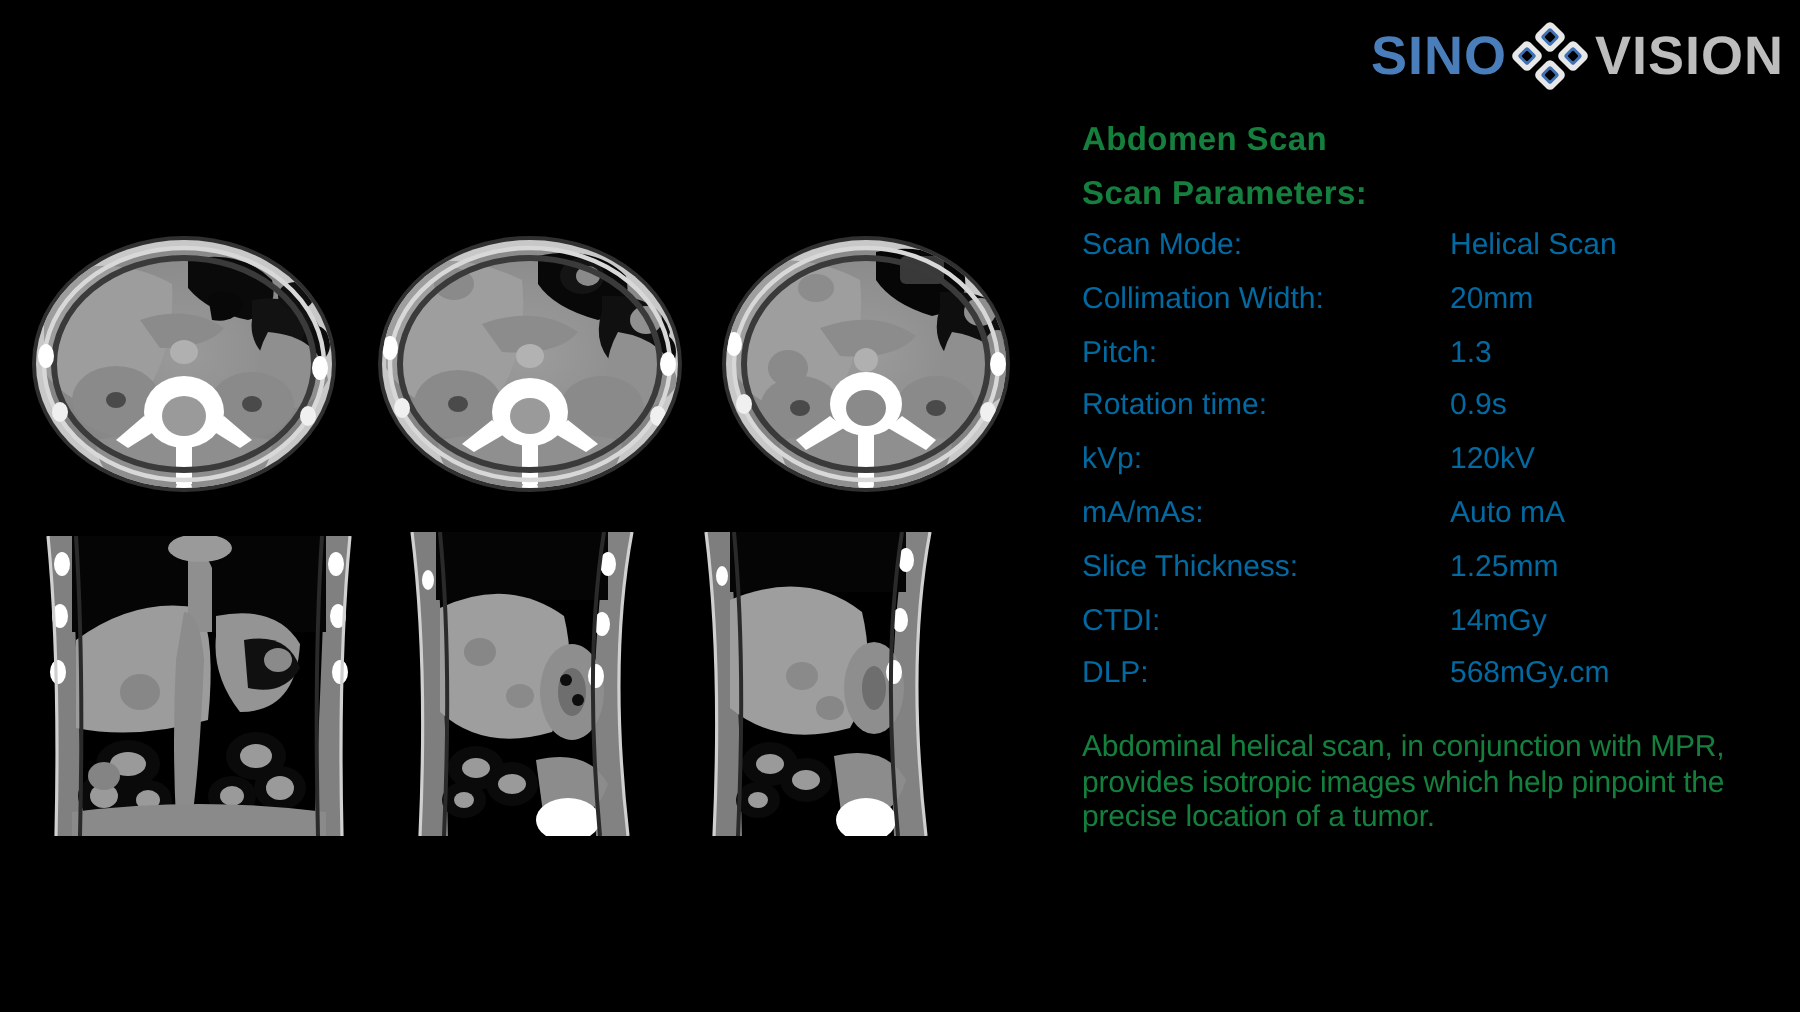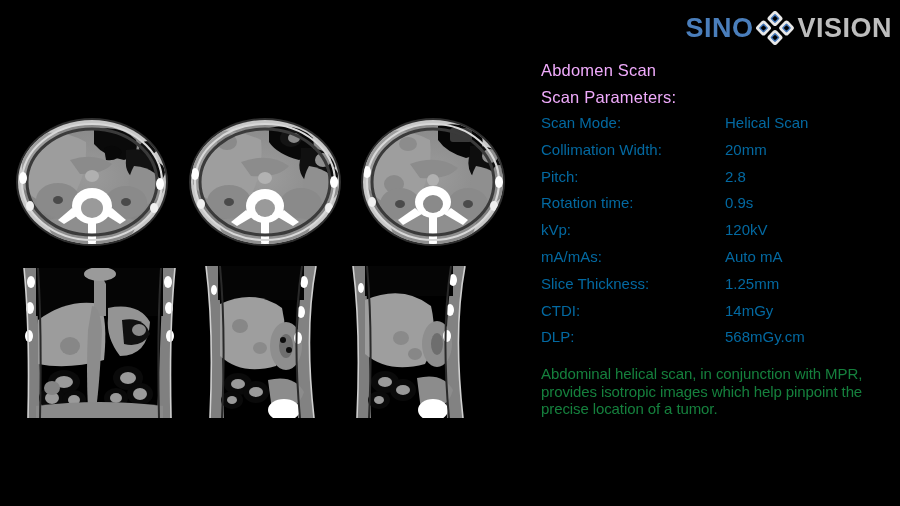--- a/index.html
+++ b/index.html
@@ -82,22 +82,22 @@
   .hm3 { left: 423px; top: 160px; }
 
   
   .info {
     position: absolute;
     left: 541px;
     top: 62px;
     width: 355px;
   }
   .heading {
-    color: #f0abfc;
-    font-weight: normal;
+    color: #15803d;
+    font-weight: bold;
     font-size: 16.5px;
     line-height: 1.0;
     margin-bottom: 10px;
     letter-spacing: 0.2px;
   }
   .heading.second { }
 
   .param-table {
     width: 100%;
     border-collapse: collapse;
@@ -487,21 +487,21 @@
         <tr>
           <td class="param-label">Scan Mode:</td>
           <td class="param-value">Helical Scan</td>
         </tr>
         <tr>
           <td class="param-label">Collimation Width:</td>
           <td class="param-value">20mm</td>
         </tr>
         <tr>
           <td class="param-label">Pitch:</td>
-          <td class="param-value">2.8</td>
+          <td class="param-value">1.3</td>
         </tr>
         <tr>
           <td class="param-label">Rotation time:</td>
           <td class="param-value">0.9s</td>
         </tr>
         <tr>
           <td class="param-label">kVp:</td>
           <td class="param-value">120kV</td>
         </tr>
         <tr>

